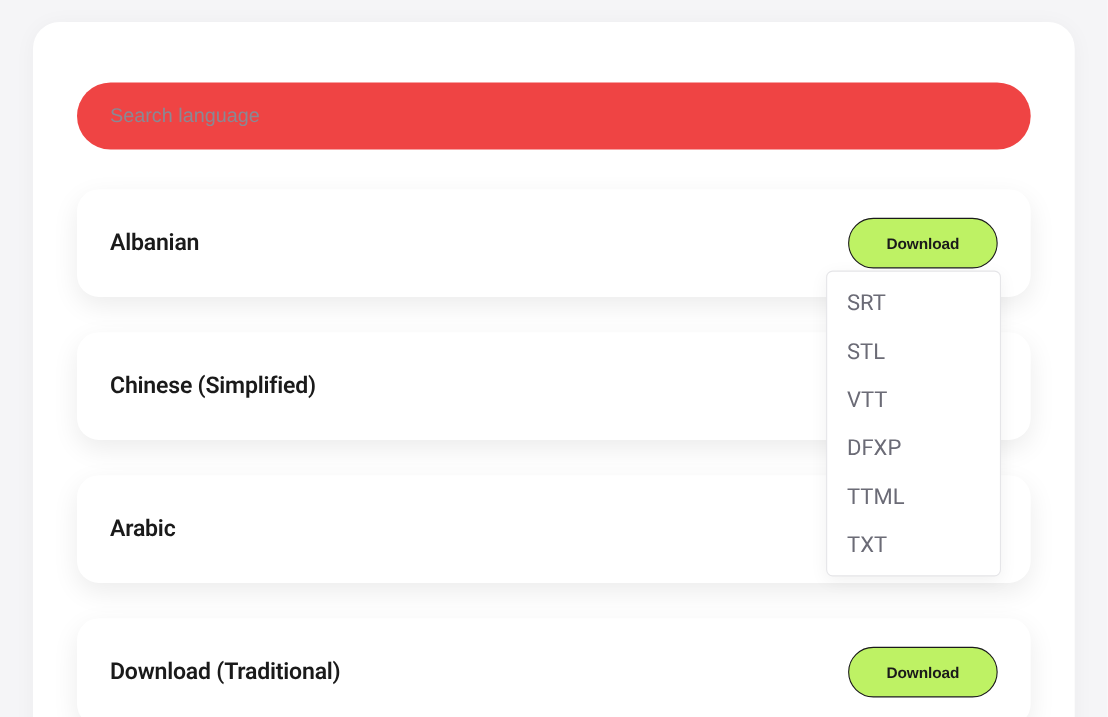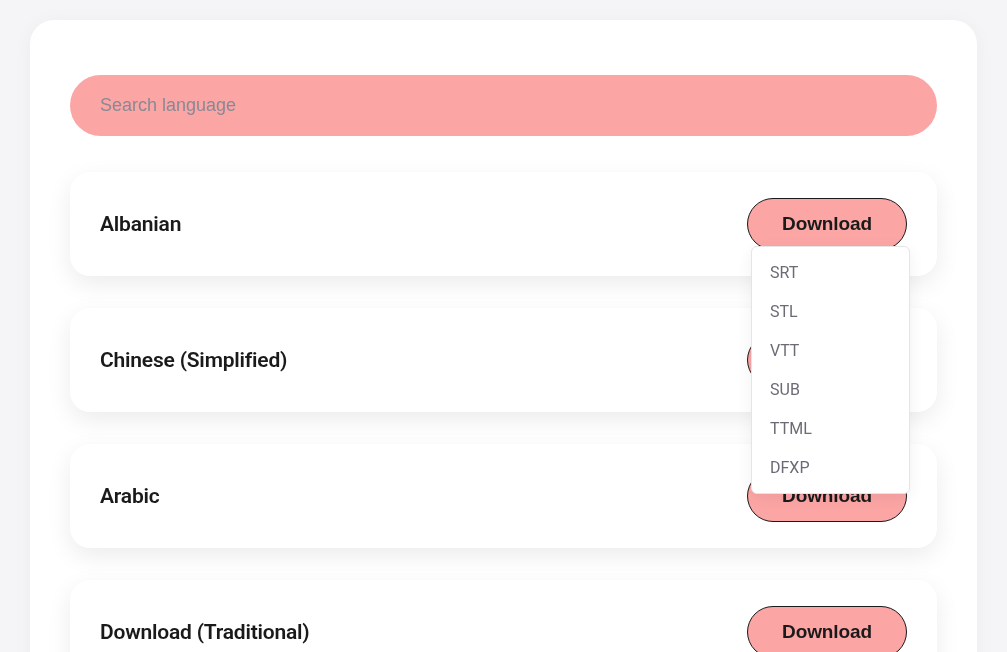--- a/index.html
+++ b/index.html
@@ -19,21 +19,21 @@
       border-radius: 24px;
       margin: 20px 30px;
       padding: 55px 40px 40px 40px;
       min-height: 700px;
       box-shadow: 0 2px 20px rgba(0,0,0,0.04);
     }
     .search-input {
       width: 100%;
       padding: 20px 30px;
       border: none;
-      background: #fca5a5;
+      background: #ef4444;
       border-radius: 32px;
       font-size: 18px;
       color: #333;
       outline: none;
     }
     .search-input::placeholder {
       color: #898994;
     }
     .language-list {
       margin-top: 36px;
@@ -53,43 +53,43 @@
     }
     .language-name {
       font-size: 21px;
       font-weight: 600;
       color: #1a1a1a;
       letter-spacing: -0.2px;
     }
     .download-btn {
       padding: 14px 34px;
       border: 1.5px solid #1a1a1a;
-      background: #fca5a5;
+      background: #bef264;
       border-radius: 28px;
-      font-size: 19px;
+      font-size: 14px;
       font-weight: 700;
       color: #1a1a1a;
       cursor: pointer;
       letter-spacing: -0.1px;
     }
     .dropdown-menu {
       position: absolute;
       top: 246px;
       left: 751px;
       width: 159px;
       background: #ffffff;
       border: 1px solid #e5e5e8;
       border-radius: 6px;
       box-shadow: 0 4px 16px rgba(0,0,0,0.06);
       z-index: 100;
       padding: 6px 0;
     }
     .dropdown-item {
       padding: 10px 18px;
-      font-size: 16px;
+      font-size: 20px;
       color: #6b6b76;
       cursor: pointer;
     }
   </style>
 </head>
 <body>
 
 <div class="container">
   <input type="text" class="search-input" placeholder="Search language" style="">
 
@@ -115,16 +115,16 @@
       <button class="download-btn">Download</button>
     </div>
 
   </div>
 </div>
 
 <div class="dropdown-menu">
   <div class="dropdown-item">SRT</div>
   <div class="dropdown-item">STL</div>
   <div class="dropdown-item">VTT</div>
-  <div class="dropdown-item">SUB</div>
+  <div class="dropdown-item">DFXP</div>
   <div class="dropdown-item">TTML</div>
-  <div class="dropdown-item">DFXP</div>
+  <div class="dropdown-item">TXT</div>
 </div>
 
 </body></html>

